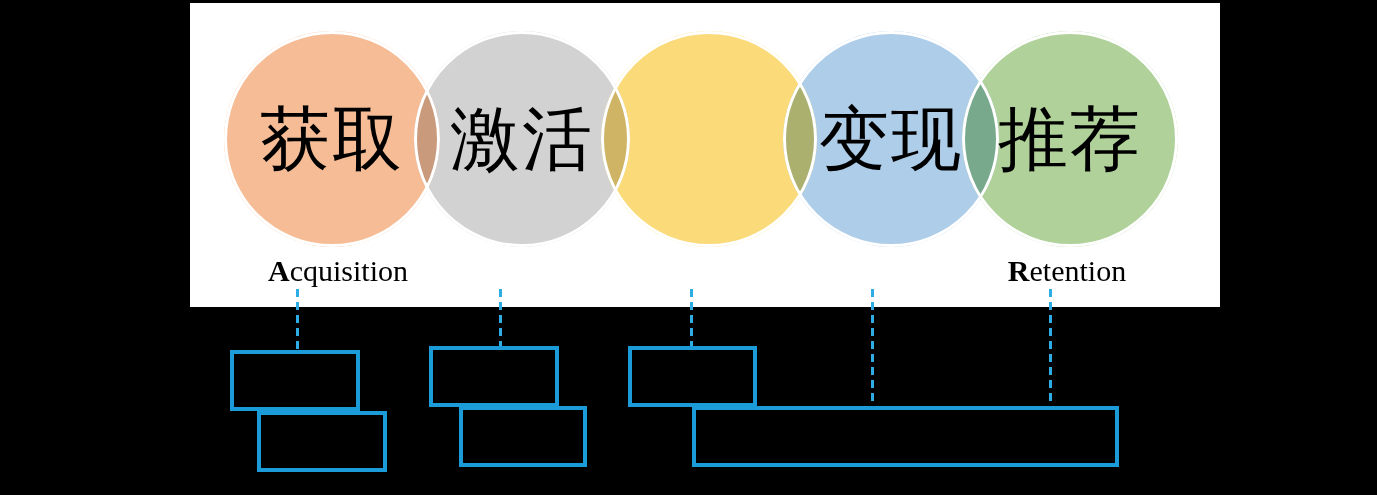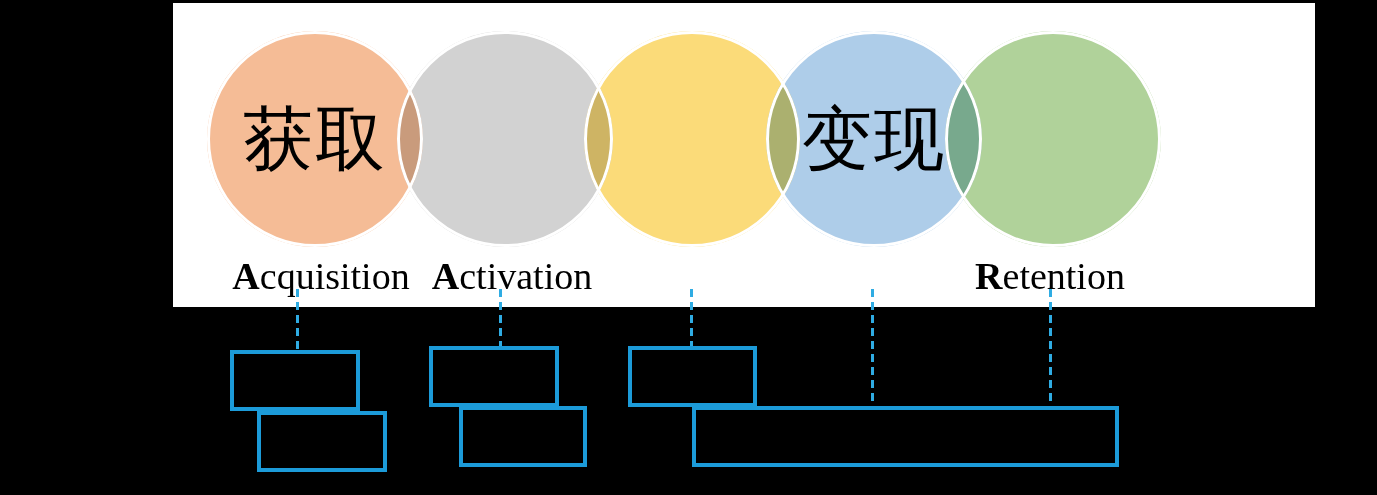--- a/index.html
+++ b/index.html
@@ -1,21 +1,21 @@
 <!DOCTYPE html>
 <html style="--page-bg: #000000; --panel-bg: #ffffff; --circle-ring: #ffffff; --text-color: #000000; --box-border: #1C9BD9; --dash-line: #2FACE3;"><head>
 <meta charset="utf-8">
 <style>
   html,body{margin:0;padding:0;background:var(--page-bg,#000);}
   .canvas{
     position:relative;width:1377px;height:495px;background:var(--page-bg,#000);
     overflow:hidden;font-family:"Liberation Serif",serif;
   }
   .panel{
-    position:absolute;left:173px;top:3px;width:1142px;height:304px;
+    position:absolute;left:190px;top:3px;width:1030px;height:304px;
     background:var(--panel-bg,#fff);isolation:isolate;
   }
   
   .fill{
     position:absolute;width:216px;height:216px;border-radius:50%;
     top:28px;mix-blend-mode:multiply;
   }
   
   .ring{
     position:absolute;width:216px;height:216px;border-radius:50%;
@@ -25,21 +25,21 @@
   .c0{left:34px}.c1{left:224px}.c2{left:411px}.c3{left:593px}.c4{left:772px}
   
   .cn{
     position:absolute;top:97px;width:216px;height:80px;line-height:80px;
     text-align:center;font-size:70px;letter-spacing:2px;
     color:var(--text-color,#000);white-space:nowrap;
   }
   
   .en{
     position:absolute;top:251px;width:220px;text-align:center;
-    font-size:38px;color:var(--text-color,#000);white-space:nowrap;
+    font-size:30px;color:var(--text-color,#000);white-space:nowrap;
   }
   .en b{font-weight:bold}
   .e0{left:38px}.e1{left:229px}.e2{left:409px}.e3{left:595px}.e4{left:767px}
   
   .dash{
     position:absolute;width:3px;
     background:repeating-linear-gradient(to bottom,
       var(--dash-line,#2FACE3) 0 8px, transparent 8px 13px);
   }
   .d0{left:296px;top:289px;height:61px}
@@ -72,24 +72,25 @@
     <div class="fill c3" style="background-color: rgb(174, 205, 233);"></div>
     <div class="fill c4" style="background-color: rgb(176, 210, 154);"></div>
 
     <div class="ring c0"></div>
     <div class="ring c1"></div>
     <div class="ring c2"></div>
     <div class="ring c3"></div>
     <div class="ring c4"></div>
 
     <div class="cn c0">获取</div>
+    <div class="cn c1">激活</div>
     <div class="cn c3">变现</div>
+    <div class="cn c4">推荐</div>
 
     <div class="en e0"><b>A</b><span>cquisition</span></div>
-    <div class="en e1"><b>A</b><span>ctivation</span></div>
     <div class="en e4"><b>R</b><span>etention</span></div>
   </div>
 
   <div class="dash d0"></div>
   <div class="dash d1"></div>
   <div class="dash d2"></div>
   <div class="dash d3"></div>
   <div class="dash d4"></div>
 
   <div class="abox b0"></div>

